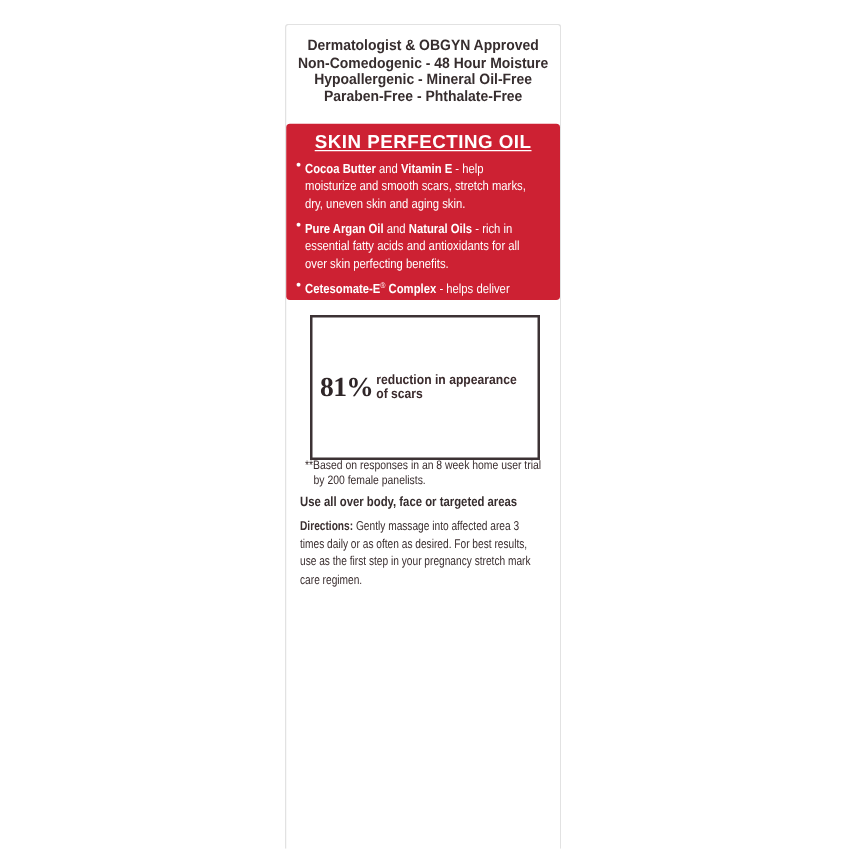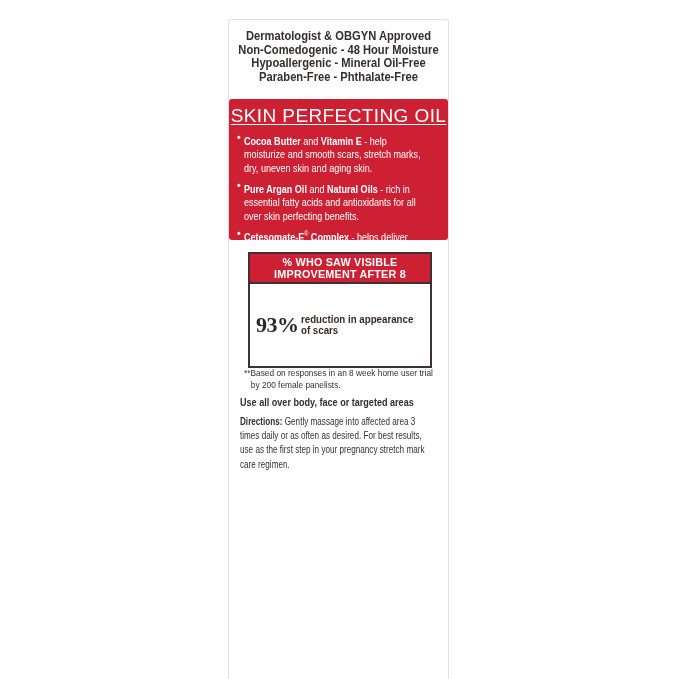--- a/index.html
+++ b/index.html
@@ -5,21 +5,21 @@
   html,body{margin:0;padding:0;background:#ffffff;}
   .canvas{position:relative;width:679px;height:679px;background:#ffffff;overflow:hidden;
           font-family:"Liberation Sans",sans-serif;color:#3a2e2f;}
   .label{position:absolute;left:228px;top:2px;width:221px;height:662px;box-sizing:border-box;
          background:#ffffff;border:1px solid #e2e2e2;border-bottom:none;border-radius:3px 3px 0 0;margin-top:17px;}
   .claims{position:absolute;left:0;top:10px;width:219px;text-align:center;
           font-weight:bold;font-size:12px;line-height:13.5px;color:#362d2e;
           white-space:pre-line;transform:scaleX(0.93);transform-origin:50% 0;}
   .panel{position:absolute;left:0;top:79px;width:219px;height:141px;box-sizing:border-box;
          background:#cd2133;border-radius:3px;color:#ffffff;}
-  .panel-title{margin-top:6px;text-align:center;font-weight:normal;font-size:19px;
+  .panel-title{margin-top:6px;text-align:center;font-weight:bold;font-size:15px;
                letter-spacing:0.4px;text-decoration:underline;text-underline-offset:2px;}
   .bullets{margin-top:4px;}
   .bullet{display:flex;padding-left:8px;margin-bottom:4px;}
   .bullet .marker{width:5px;margin-right:3px;font-size:10.5px;line-height:13.5px;font-weight:bold;}
   .bullet .btxt{width:232px;flex:none;font-size:10.5px;line-height:13.5px;white-space:pre-line;
                 transform:scaleX(0.86);transform-origin:0 0;}
   .bullet .btxt b{font-weight:bold;}
   .bullet .btxt .sup{font-size:6.5px;vertical-align:super;}
   .imp-table{position:absolute;left:19px;top:232px;width:184px;height:116px;box-sizing:border-box;
              border:2px solid #3c3234;display:flex;flex-direction:column;background:#ffffff;}
@@ -74,24 +74,22 @@
         <div class="bullet">
           <span class="marker">•</span>
           <span class="btxt"><b>Cetesomate-E</b><span class="sup">®</span><span></span><b> Complex</b><span> - helps deliver
 essential vitamins and nutrients to skin.</span></span>
         </div>
 
       </div>
     </div>
 
     <div class="imp-table">
-      <div class="imp-header">% WHO SAW VISIBLE
-IMPROVEMENT AFTER 8 WEEKS**</div>
       <div class="imp-row">
-        <div class="pct">93%</div>
+        <div class="pct">81%</div>
         <div class="desc">reduction in appearance
 of scars</div>
       </div>
     </div>
 
     <div class="footnote">**Based on responses in an 8 week home user trial
 by 200 female panelists.</div>
 
     <div class="usage">Use all over body, face or targeted areas</div>
 

